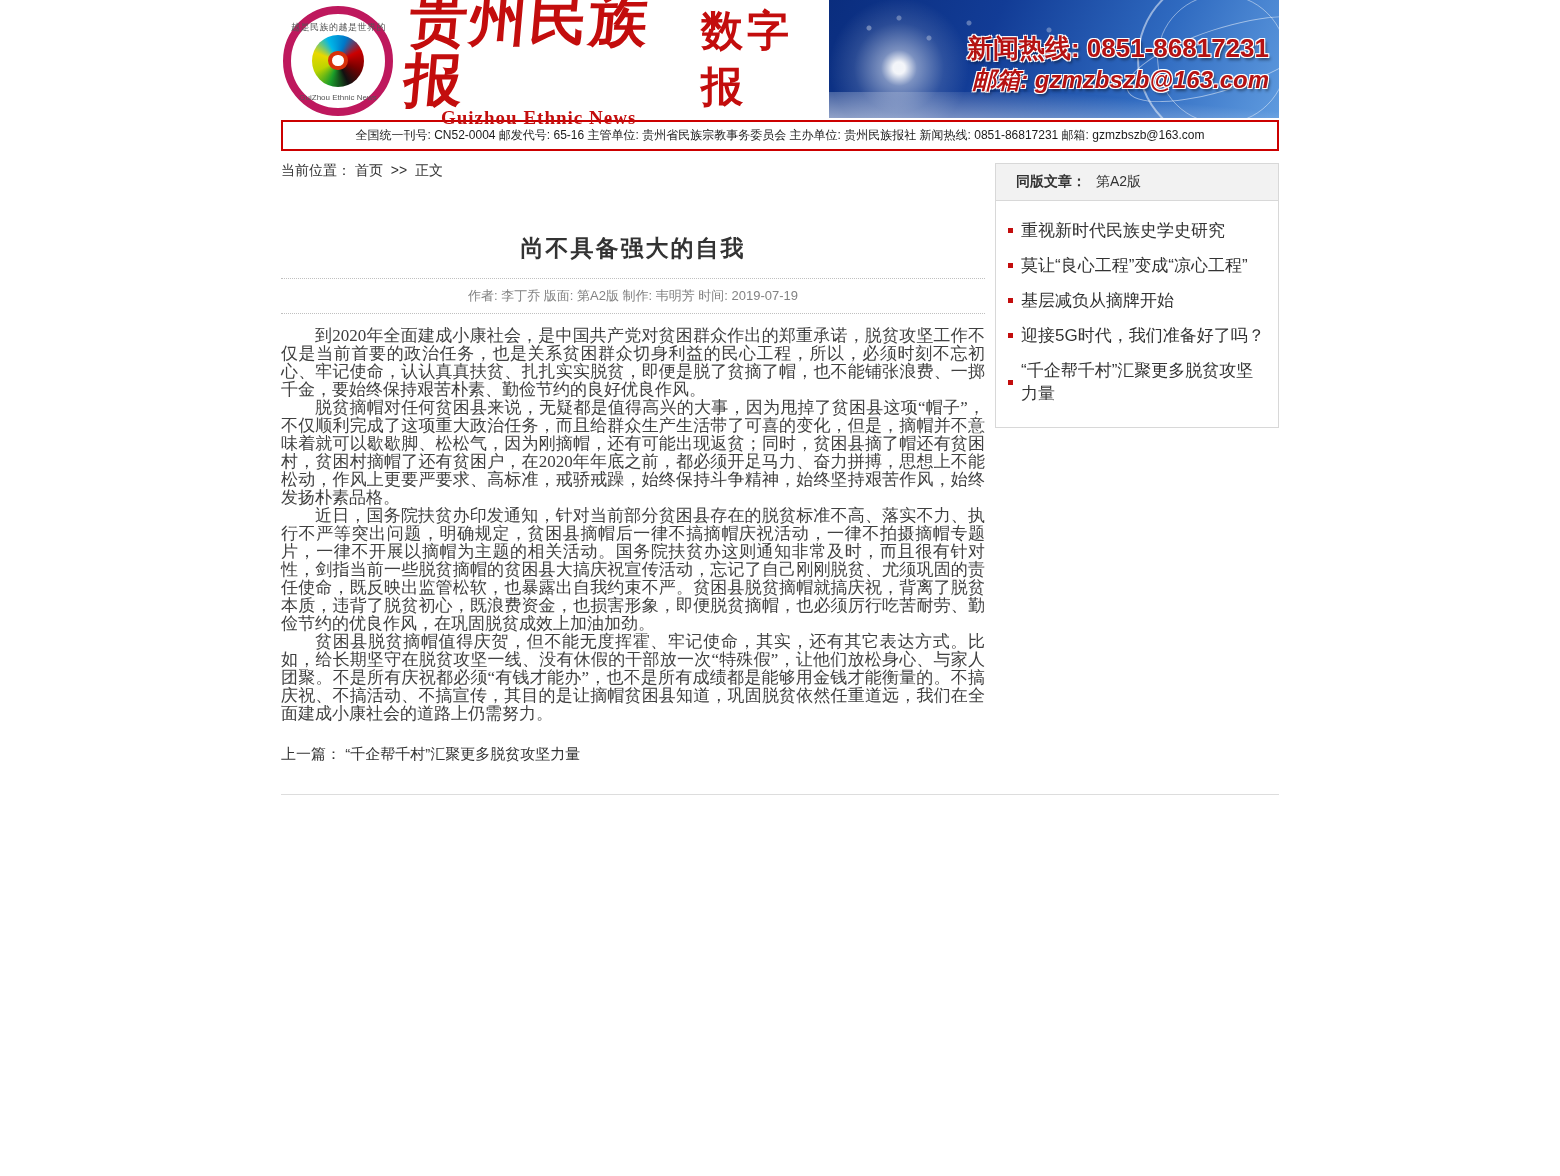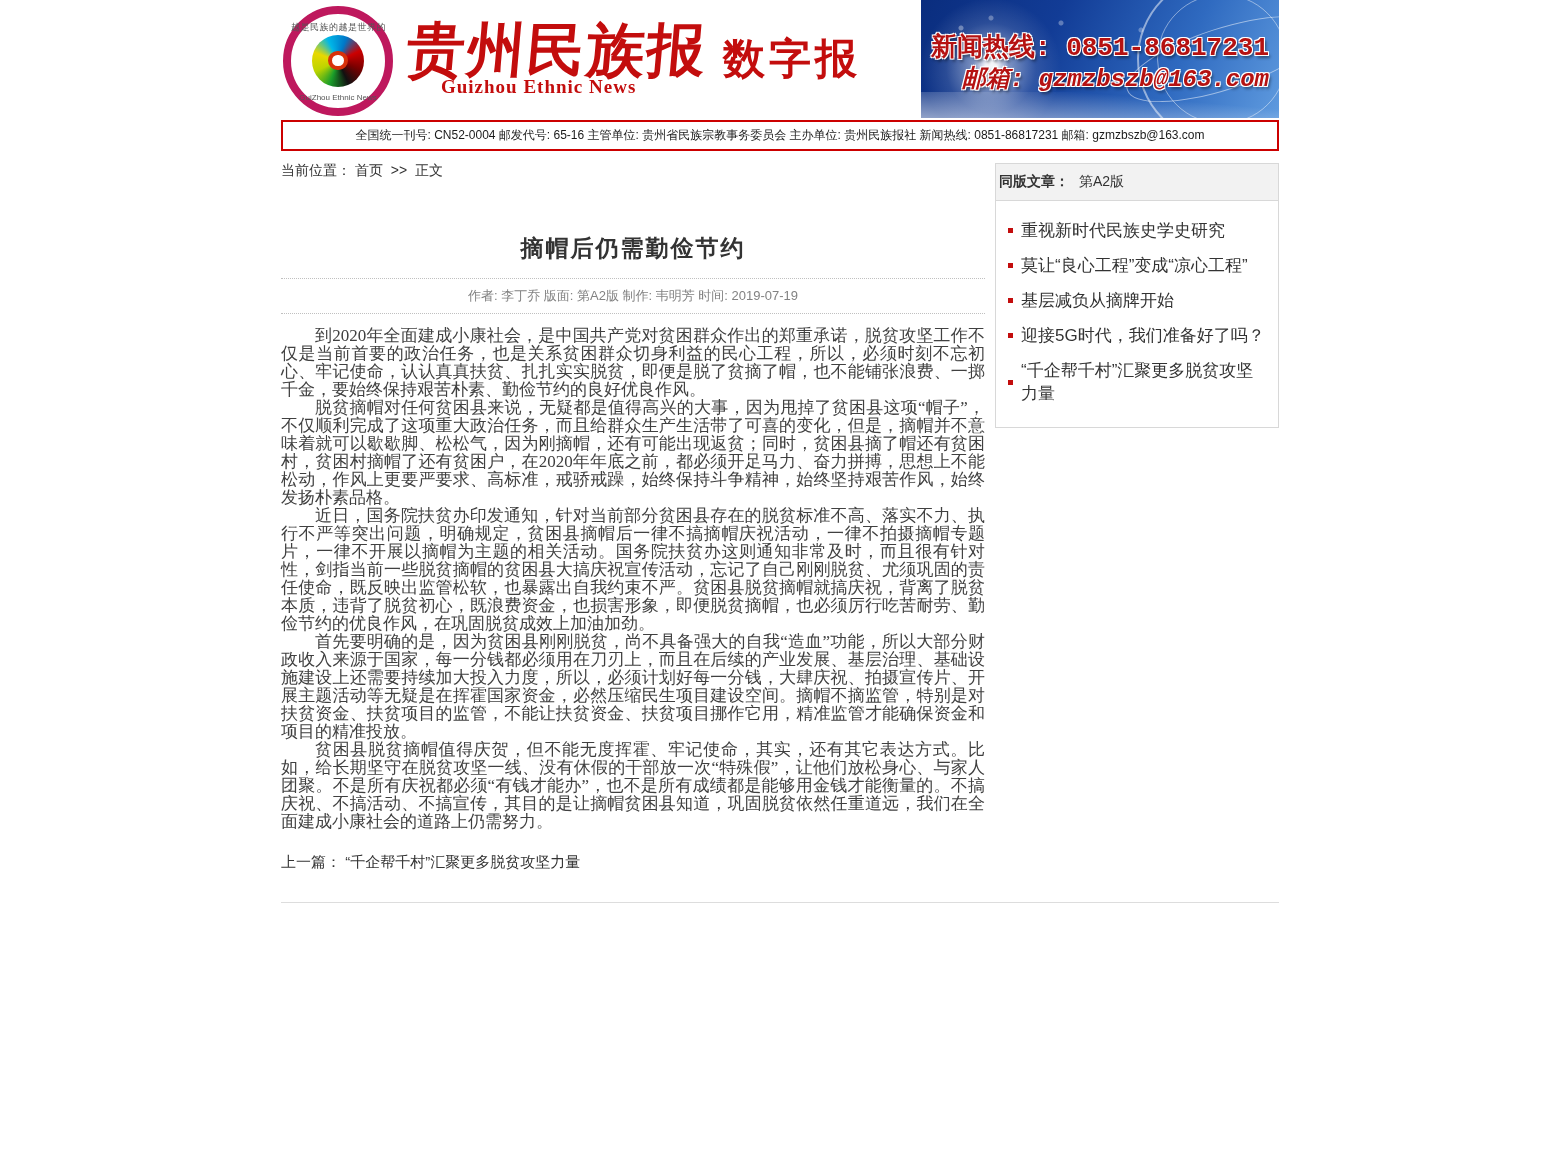--- a/index.html
+++ b/index.html
@@ -22,22 +22,22 @@
            border:4px solid #d8310a; }
   .brand { margin-left:14px; display:flex; align-items:center; }
   .brand-text { display:flex; flex-direction:column; }
   .site-name { font-family:"DejaVu Serif","Liberation Serif",serif; font-weight:bold;
            font-size:58px; line-height:1.05; color:#c30d0d; transform:skewX(-5deg); letter-spacing:2px; }
   .site-name-en { font-family:"Liberation Serif",serif; font-weight:bold; font-size:19px;
            color:#c30d0d; letter-spacing:1px; margin:-4px 0 0 34px; }
   .digital { font-family:"DejaVu Serif","Liberation Serif",serif; font-weight:bold;
            font-size:42px; color:#c30d0d; margin-left:16px; letter-spacing:4px; }
 
-  .header-right { width:358px; position:relative; overflow:hidden;
-           background:linear-gradient(115deg,#0a2d7e 0%,#123c96 35%,#2f6ac0 70%,#5f9bdf 100%);font-family:Liberation Mono, monospace; }
+  .header-right { width:450px; position:relative; overflow:hidden;
+           background:linear-gradient(115deg,#0a2d7e 0%,#123c96 35%,#2f6ac0 70%,#5f9bdf 100%); }
   .header-right::before { content:""; position:absolute; left:-40px; bottom:-50px; width:220px; height:200px;
            background:radial-gradient(circle,rgba(255,255,255,0.95) 0 6px,rgba(255,255,255,0.45) 18px,rgba(255,255,255,0.12) 45px,transparent 70px); }
   .header-right::after { content:""; position:absolute; left:0; bottom:0; width:100%; height:26px;
            background:linear-gradient(5deg,rgba(255,255,255,0.55),rgba(255,255,255,0) 70%); }
   .globe { position:absolute; right:-28px; top:-26px; width:170px; height:170px;
            border:2px solid rgba(255,255,255,0.5); border-radius:50%; }
   .globe::before { content:""; position:absolute; inset:18px; border:1px solid rgba(255,255,255,0.45);
            border-radius:50%; }
   .globe::after { content:""; position:absolute; top:50%; left:-10%; width:120%; height:36%;
            border:1px solid rgba(255,255,255,0.5); border-radius:50%; transform:translateY(-50%) rotate(-18deg); }
@@ -70,21 +70,21 @@
   .article-meta { text-align:center; font-size:13px; color:#828282; padding:8px 0;
            border-top:1px dotted #c0c0c0; border-bottom:1px dotted #c0c0c0; }
   .article-body { margin-top:13px; font-family:"Liberation Serif","DejaVu Serif",serif;
            font-size:17px; line-height:18px; color:#404040; text-align:justify; }
   .article-body p { margin:0; text-indent:2em; }
   .prev-row { margin-top:22px; font-size:15px; color:#333; }
   .prev-row a { color:#333; text-decoration:none; cursor:pointer; }
 
   
   .sidebar { width:284px; margin-left:auto; margin-top:12px; }
-  .sidebar-header { background:#f2f2f2; border:1px solid #d8d8d8; padding:9px 3px;
+  .sidebar-header { background:#f2f2f2; border:1px solid #d8d8d8; padding:9px 20px;
            font-size:14px; color:#333; }
   .sidebar-header-label { font-weight:bold; margin-right:6px; }
   .sidebar-list { border:1px solid #d8d8d8; border-top:none; padding:12px 12px 16px 12px; background:#fff; }
   .sidebar-item { display:flex; align-items:center; padding:6px 0; font-size:17px; color:#333; cursor:pointer; }
   .bullet { width:5px; height:5px; background:#c30d0d; margin-right:8px; flex-shrink:0; }
 
   
   .footer { margin-top:30px; border-top:1px solid #dddddd; padding:12px 0 32px;
            text-align:center; font-size:13px; color:#8a8a8a; }
 </style>
@@ -123,28 +123,27 @@
   <div class="main">
 
     <div class="article-col">
       <div class="breadcrumb">
         <span>当前位置：</span>
         <a>首页</a>
         <span class="crumb-sep">&gt;&gt;</span>
         <a>正文</a>
       </div>
 
-      <h1 class="article-title">摘帽后仍需勤俭节约</h1>
+      <h1 class="article-title">尚不具备强大的自我</h1>
       <div class="article-meta">作者: 李丁乔 版面: 第A2版 制作: 韦明芳 时间: 2019-07-19</div>
 
       <div class="article-body">
         <p>到2020年全面建成小康社会，是中国共产党对贫困群众作出的郑重承诺，脱贫攻坚工作不仅是当前首要的政治任务，也是关系贫困群众切身利益的民心工程，所以，必须时刻不忘初心、牢记使命，认认真真扶贫、扎扎实实脱贫，即便是脱了贫摘了帽，也不能铺张浪费、一掷千金，要始终保持艰苦朴素、勤俭节约的良好优良作风。</p>
         <p>脱贫摘帽对任何贫困县来说，无疑都是值得高兴的大事，因为甩掉了贫困县这项“帽子”，不仅顺利完成了这项重大政治任务，而且给群众生产生活带了可喜的变化，但是，摘帽并不意味着就可以歇歇脚、松松气，因为刚摘帽，还有可能出现返贫；同时，贫困县摘了帽还有贫困村，贫困村摘帽了还有贫困户，在2020年年底之前，都必须开足马力、奋力拼搏，思想上不能松动，作风上更要严要求、高标准，戒骄戒躁，始终保持斗争精神，始终坚持艰苦作风，始终发扬朴素品格。</p>
         <p>近日，国务院扶贫办印发通知，针对当前部分贫困县存在的脱贫标准不高、落实不力、执行不严等突出问题，明确规定，贫困县摘帽后一律不搞摘帽庆祝活动，一律不拍摄摘帽专题片，一律不开展以摘帽为主题的相关活动。国务院扶贫办这则通知非常及时，而且很有针对性，剑指当前一些脱贫摘帽的贫困县大搞庆祝宣传活动，忘记了自己刚刚脱贫、尤须巩固的责任使命，既反映出监管松软，也暴露出自我约束不严。贫困县脱贫摘帽就搞庆祝，背离了脱贫本质，违背了脱贫初心，既浪费资金，也损害形象，即便脱贫摘帽，也必须厉行吃苦耐劳、勤俭节约的优良作风，在巩固脱贫成效上加油加劲。</p>
-        <p>首先要明确的是，因为贫困县刚刚脱贫，尚不具备强大的自我“造血”功能，所以大部分财政收入来源于国家，每一分钱都必须用在刀刃上，而且在后续的产业发展、基层治理、基础设施建设上还需要持续加大投入力度，所以，必须计划好每一分钱，大肆庆祝、拍摄宣传片、开展主题活动等无疑是在挥霍国家资金，必然压缩民生项目建设空间。摘帽不摘监管，特别是对扶贫资金、扶贫项目的监管，不能让扶贫资金、扶贫项目挪作它用，精准监管才能确保资金和项目的精准投放。</p>
         <p>贫困县脱贫摘帽值得庆贺，但不能无度挥霍、牢记使命，其实，还有其它表达方式。比如，给长期坚守在脱贫攻坚一线、没有休假的干部放一次“特殊假”，让他们放松身心、与家人团聚。不是所有庆祝都必须“有钱才能办”，也不是所有成绩都是能够用金钱才能衡量的。不搞庆祝、不搞活动、不搞宣传，其目的是让摘帽贫困县知道，巩固脱贫依然任重道远，我们在全面建成小康社会的道路上仍需努力。</p>
       </div>
 
       <div class="prev-row">
         <span>上一篇：</span>
         <a>“千企帮千村”汇聚更多脱贫攻坚力量</a>
       </div>
     </div>
 
     <div class="sidebar">

